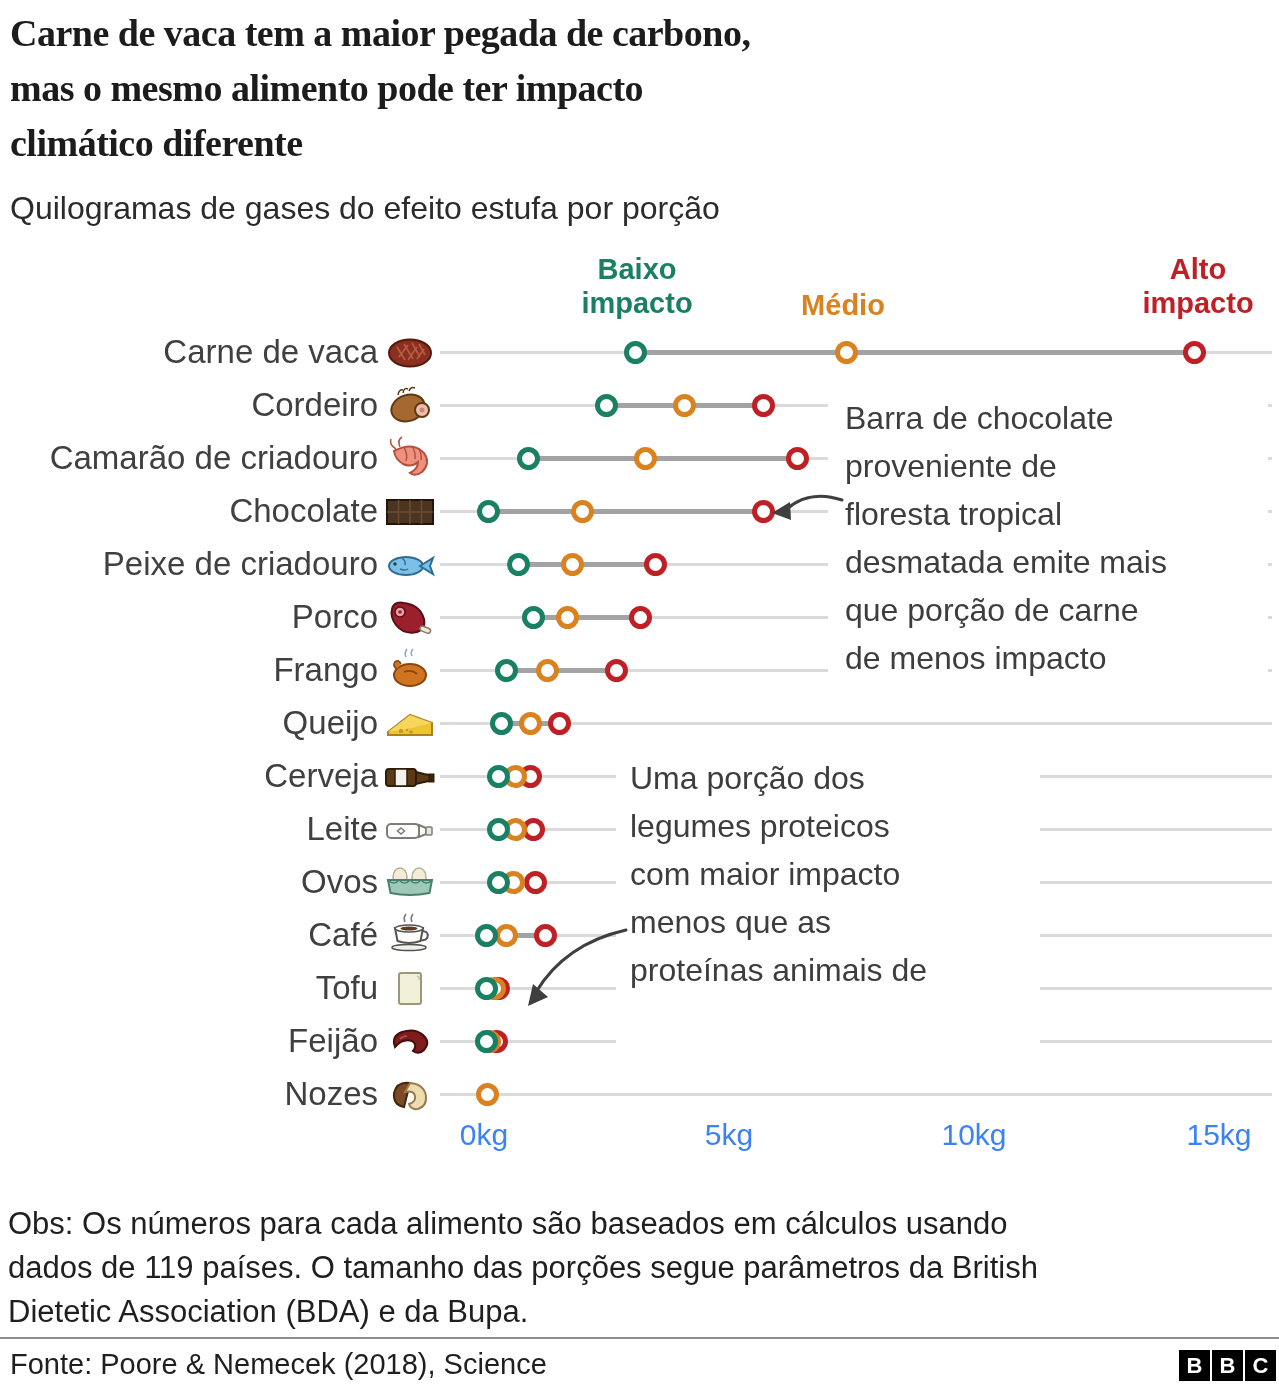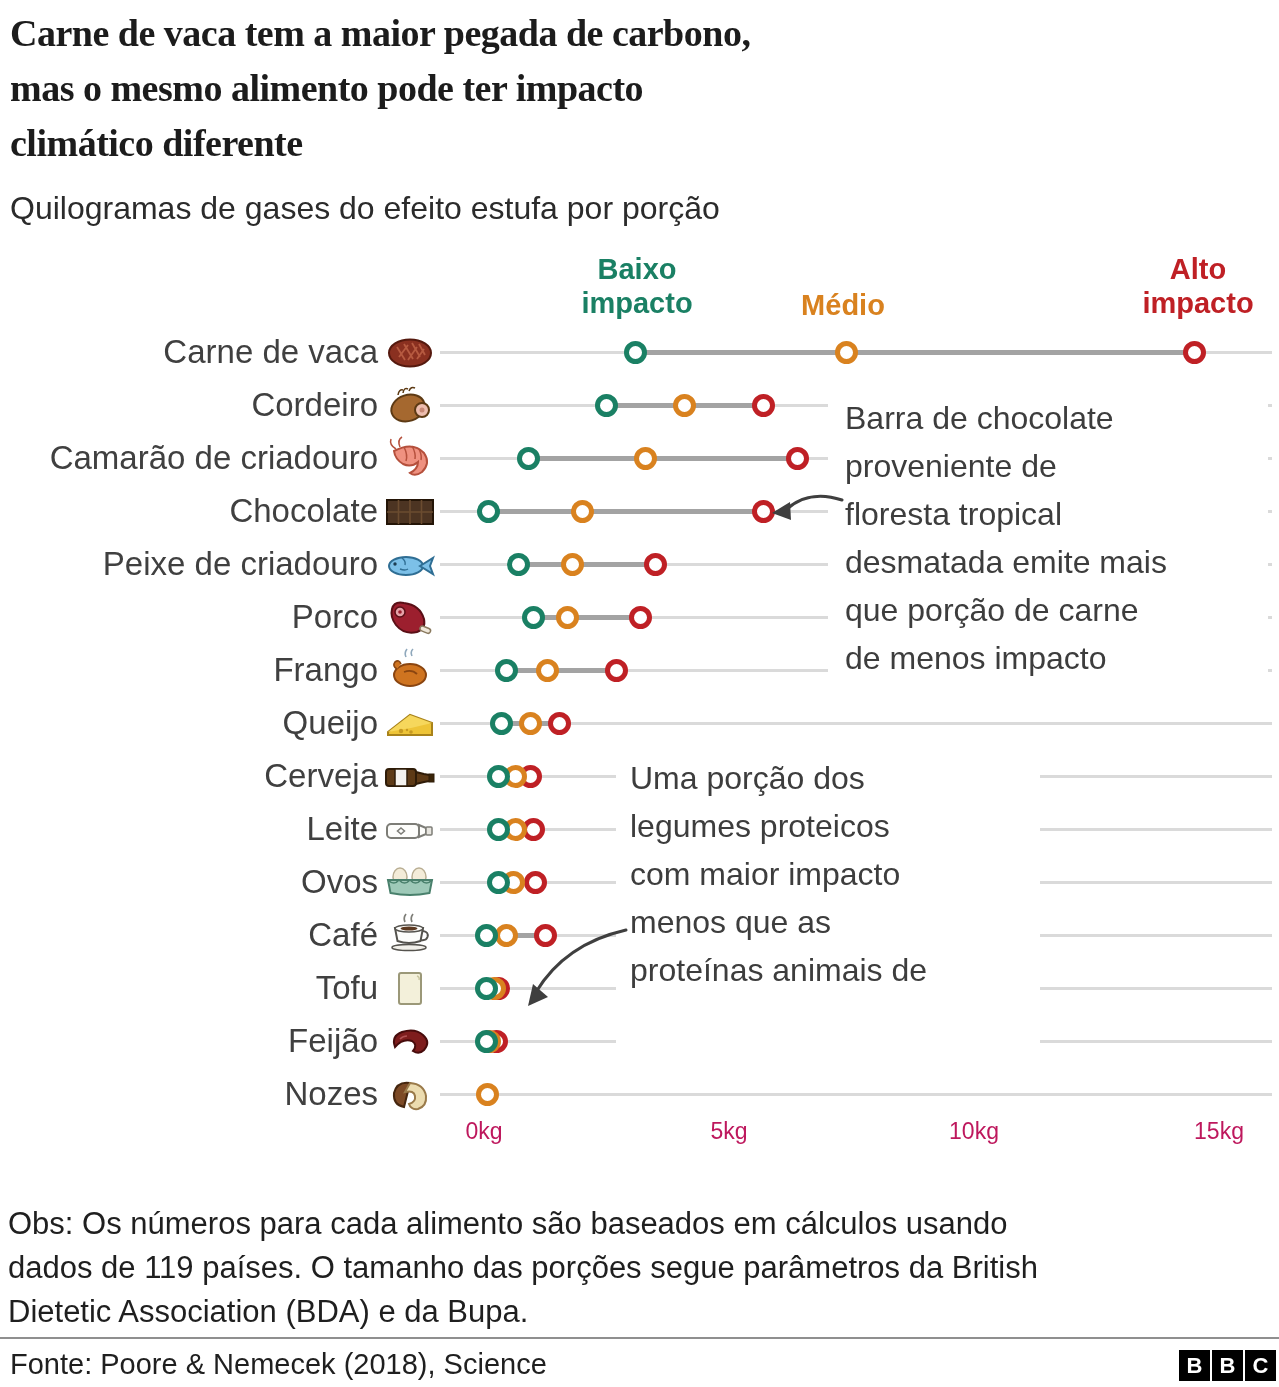--- a/index.html
+++ b/index.html
@@ -7,21 +7,21 @@
          font-family:"Liberation Sans",sans-serif;}
   .abs{position:absolute;}
   #title{left:10px;top:6px;width:1250px;font-family:"Liberation Serif",serif;
          font-weight:bold;font-size:38px;line-height:55px;color:#1c1c1c;letter-spacing:-0.5px;}
   #subtitle{left:10px;top:190px;width:1250px;font-size:32px;color:#2b2b2b;}
   .legend-label{font-weight:bold;font-size:29px;line-height:34px;text-align:center;}
   .row-label{font-size:33px;color:#404040;text-align:right;line-height:40px;}
   .gridline{height:3px;background:#dadada;}
   .connector{height:5px;background:#a3a3a3;border-radius:2px;}
   .dot{width:13px;height:13px;border-radius:50%;background:#fff;border:5px solid #000;box-sizing:content-box;}
-  .axis-label{font-size:23px;color:#be185d;text-align:center;width:120px;}
+  .axis-label{font-size:30px;color:#3b82f6;text-align:center;width:120px;}
   .ann-box{background:#ffffff;}
   .ann-line{font-size:32px;line-height:48px;color:#3d3d3d;white-space:nowrap;}
   #footnote{left:8px;top:1202px;width:1262px;font-size:31px;line-height:44px;color:#1f1f1f;}
   #divider{left:0;top:1337px;width:1279px;height:2px;background:#8f8f8f;}
   #source{left:10px;top:1348px;font-size:29px;color:#1f1f1f;}
   #bbc-logo{right:3px;top:1350px;display:flex;gap:2px;}
   .bbc-sq{width:31px;height:31px;background:#000;color:#fff;font-weight:bold;font-size:22px;
           line-height:31px;text-align:center;font-family:"Liberation Sans",sans-serif;}
   svg{display:block;}
 </style>

